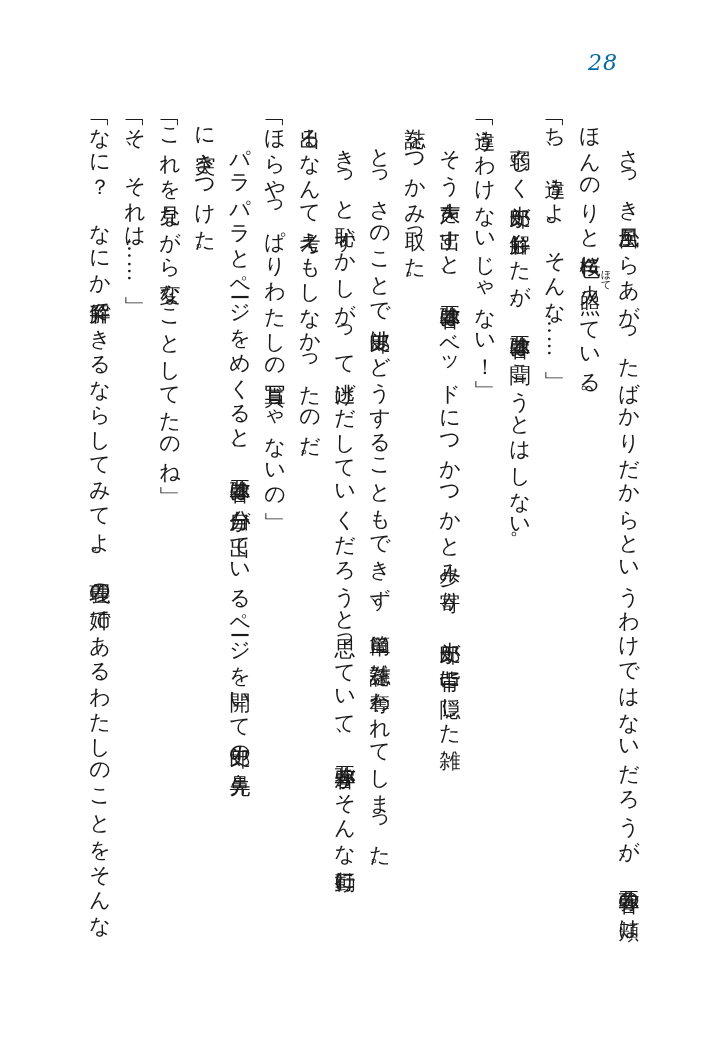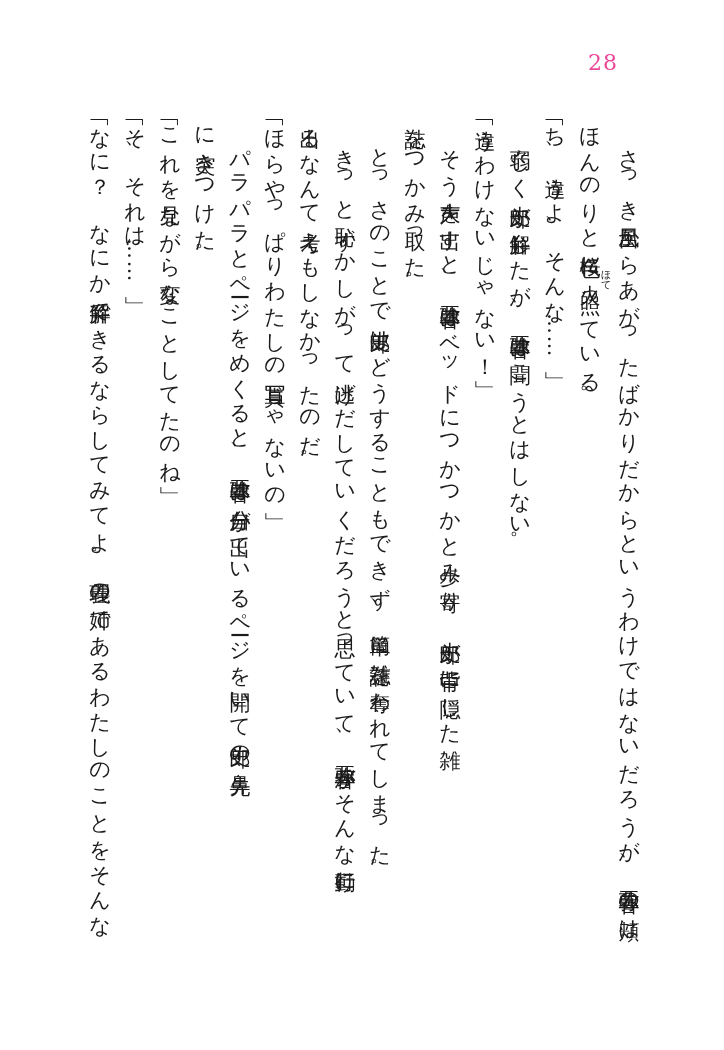--- a/index.html
+++ b/index.html
@@ -9,21 +9,22 @@
     height: 1050px;
     background: #ffffff;
     overflow: hidden;
     font-family: "DejaVu Serif", "Liberation Serif", serif;
   }
   .pageno {
     position: absolute;
     top: 50px;
     left: 588px;
     font-size: 22px;
-    color: #ec4899;
+    font-style: italic;
+    color: #0369a1;
     letter-spacing: 1px;
     text-align: right;
   }
   .text-block {
     position: absolute;
     top: 112px;
     right: 78px;
     height: 862px;
     writing-mode: vertical-rl;
     text-orientation: mixed;

